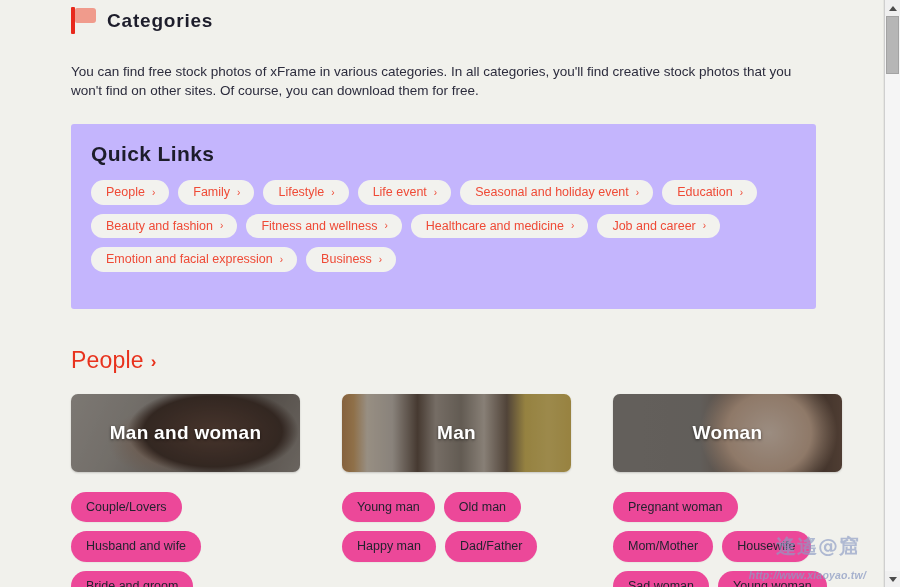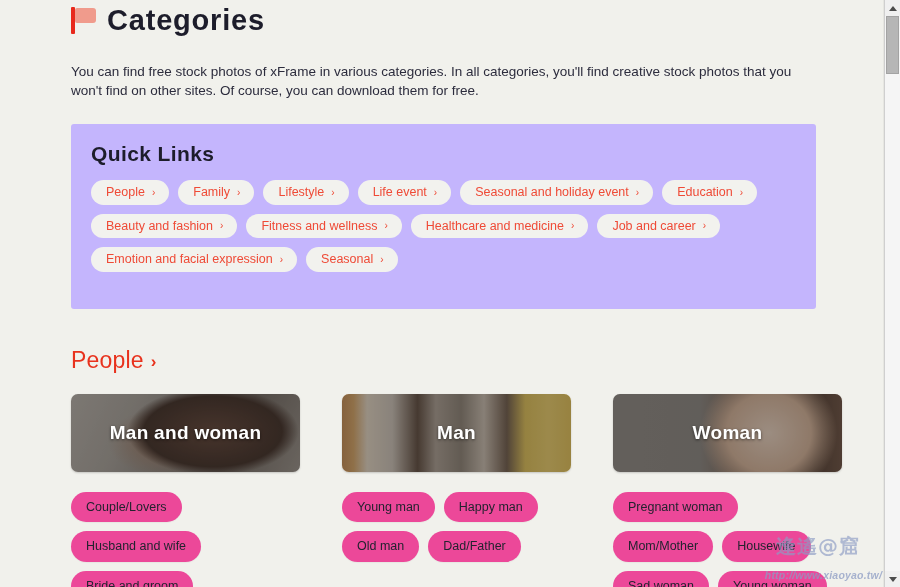--- a/index.html
+++ b/index.html
@@ -53,21 +53,21 @@
     border-radius: 1px;
   }
   .flag-icon .cloth {
     position: absolute;
     left: 4px; top: 2px;
     width: 21px; height: 15px;
     background: #f09b8c;
     border-radius: 2px 3px 3px 2px;
   }
   .page-title .title-text {
-    font-size: 29px;
+    font-size: 19px;
     font-weight: 700;
     letter-spacing: 0.8px;
     color: #1d1d2b;
     line-height: 1;
   }
 
   
   .intro {
     margin: 22px 0 0 0;
     font-size: 13.5px;
@@ -243,21 +243,21 @@
     top: 0; right: 22px;
     font-size: 20px;
     color: #8d9cc4;
     font-weight: 700;
     letter-spacing: 1px;
     font-family: "DejaVu Sans", sans-serif;
     opacity: 0.75;
   }
   .watermark .wm-url {
     position: absolute;
-    bottom: 4px; right: 0;
+    bottom: 4px; right: 16px;
     font-size: 10.5px;
     color: #8d9cc4;
     font-style: italic;
     font-weight: 700;
     letter-spacing: 0.2px;
     white-space: nowrap;
     opacity: 0.85;
   }
 
   
@@ -376,21 +376,21 @@
               <span class="chev">›</span>
             </a>
           </div>
 
           <div class="pill-row">
             <a class="ql-pill">
               <span>Emotion and facial expression</span>
               <span class="chev">›</span>
             </a>
             <a class="ql-pill">
-              <span>Seasonal</span>
+              <span>Business</span>
               <span class="chev">›</span>
             </a>
           </div>
 
         </div>
       </section>
 
       <a class="section-head">
         <span class="sec-title">People</span>
         <span class="sec-chev">›</span>
@@ -412,22 +412,22 @@
         </div>
 
         <div class="col">
           <a class="card">
             <span class="photo photo-2"></span>
             <span class="overlay"></span>
             <span class="card-label">Man</span>
           </a>
           <div class="tags">
             <a class="tag">Young man</a>
+            <a class="tag">Old man</a>
             <a class="tag">Happy man</a>
-            <a class="tag">Old man</a>
             <a class="tag">Dad/Father</a>
           </div>
         </div>
 
         <div class="col">
           <a class="card">
             <span class="photo photo-3"></span>
             <span class="overlay"></span>
             <span class="card-label">Woman</span>
           </a>

